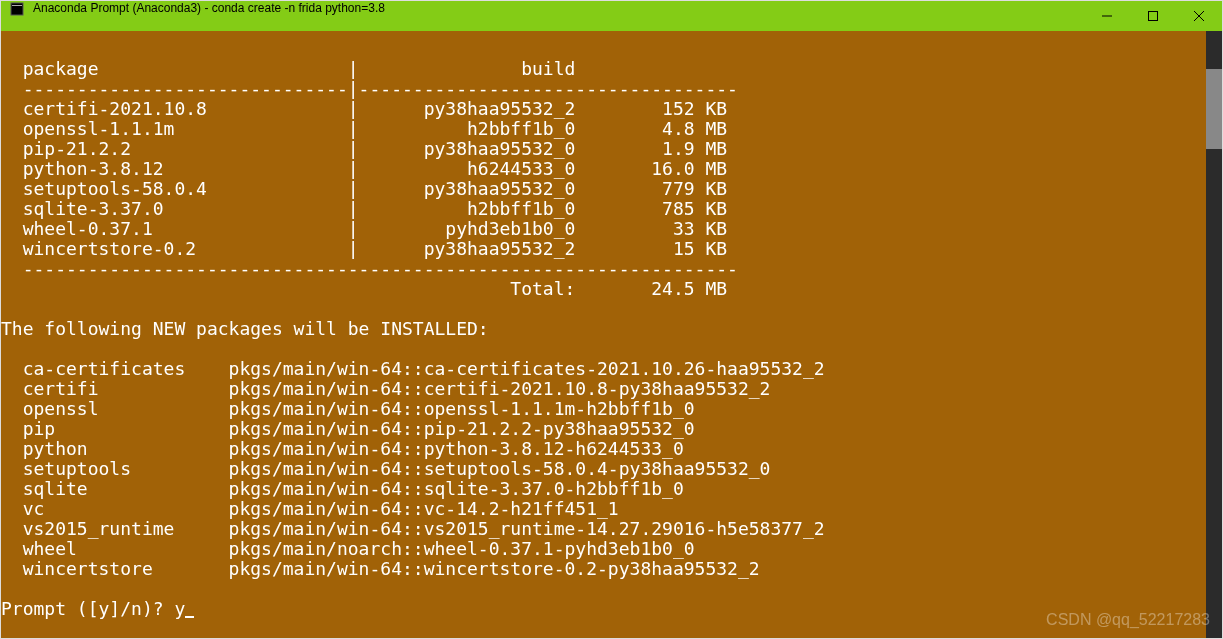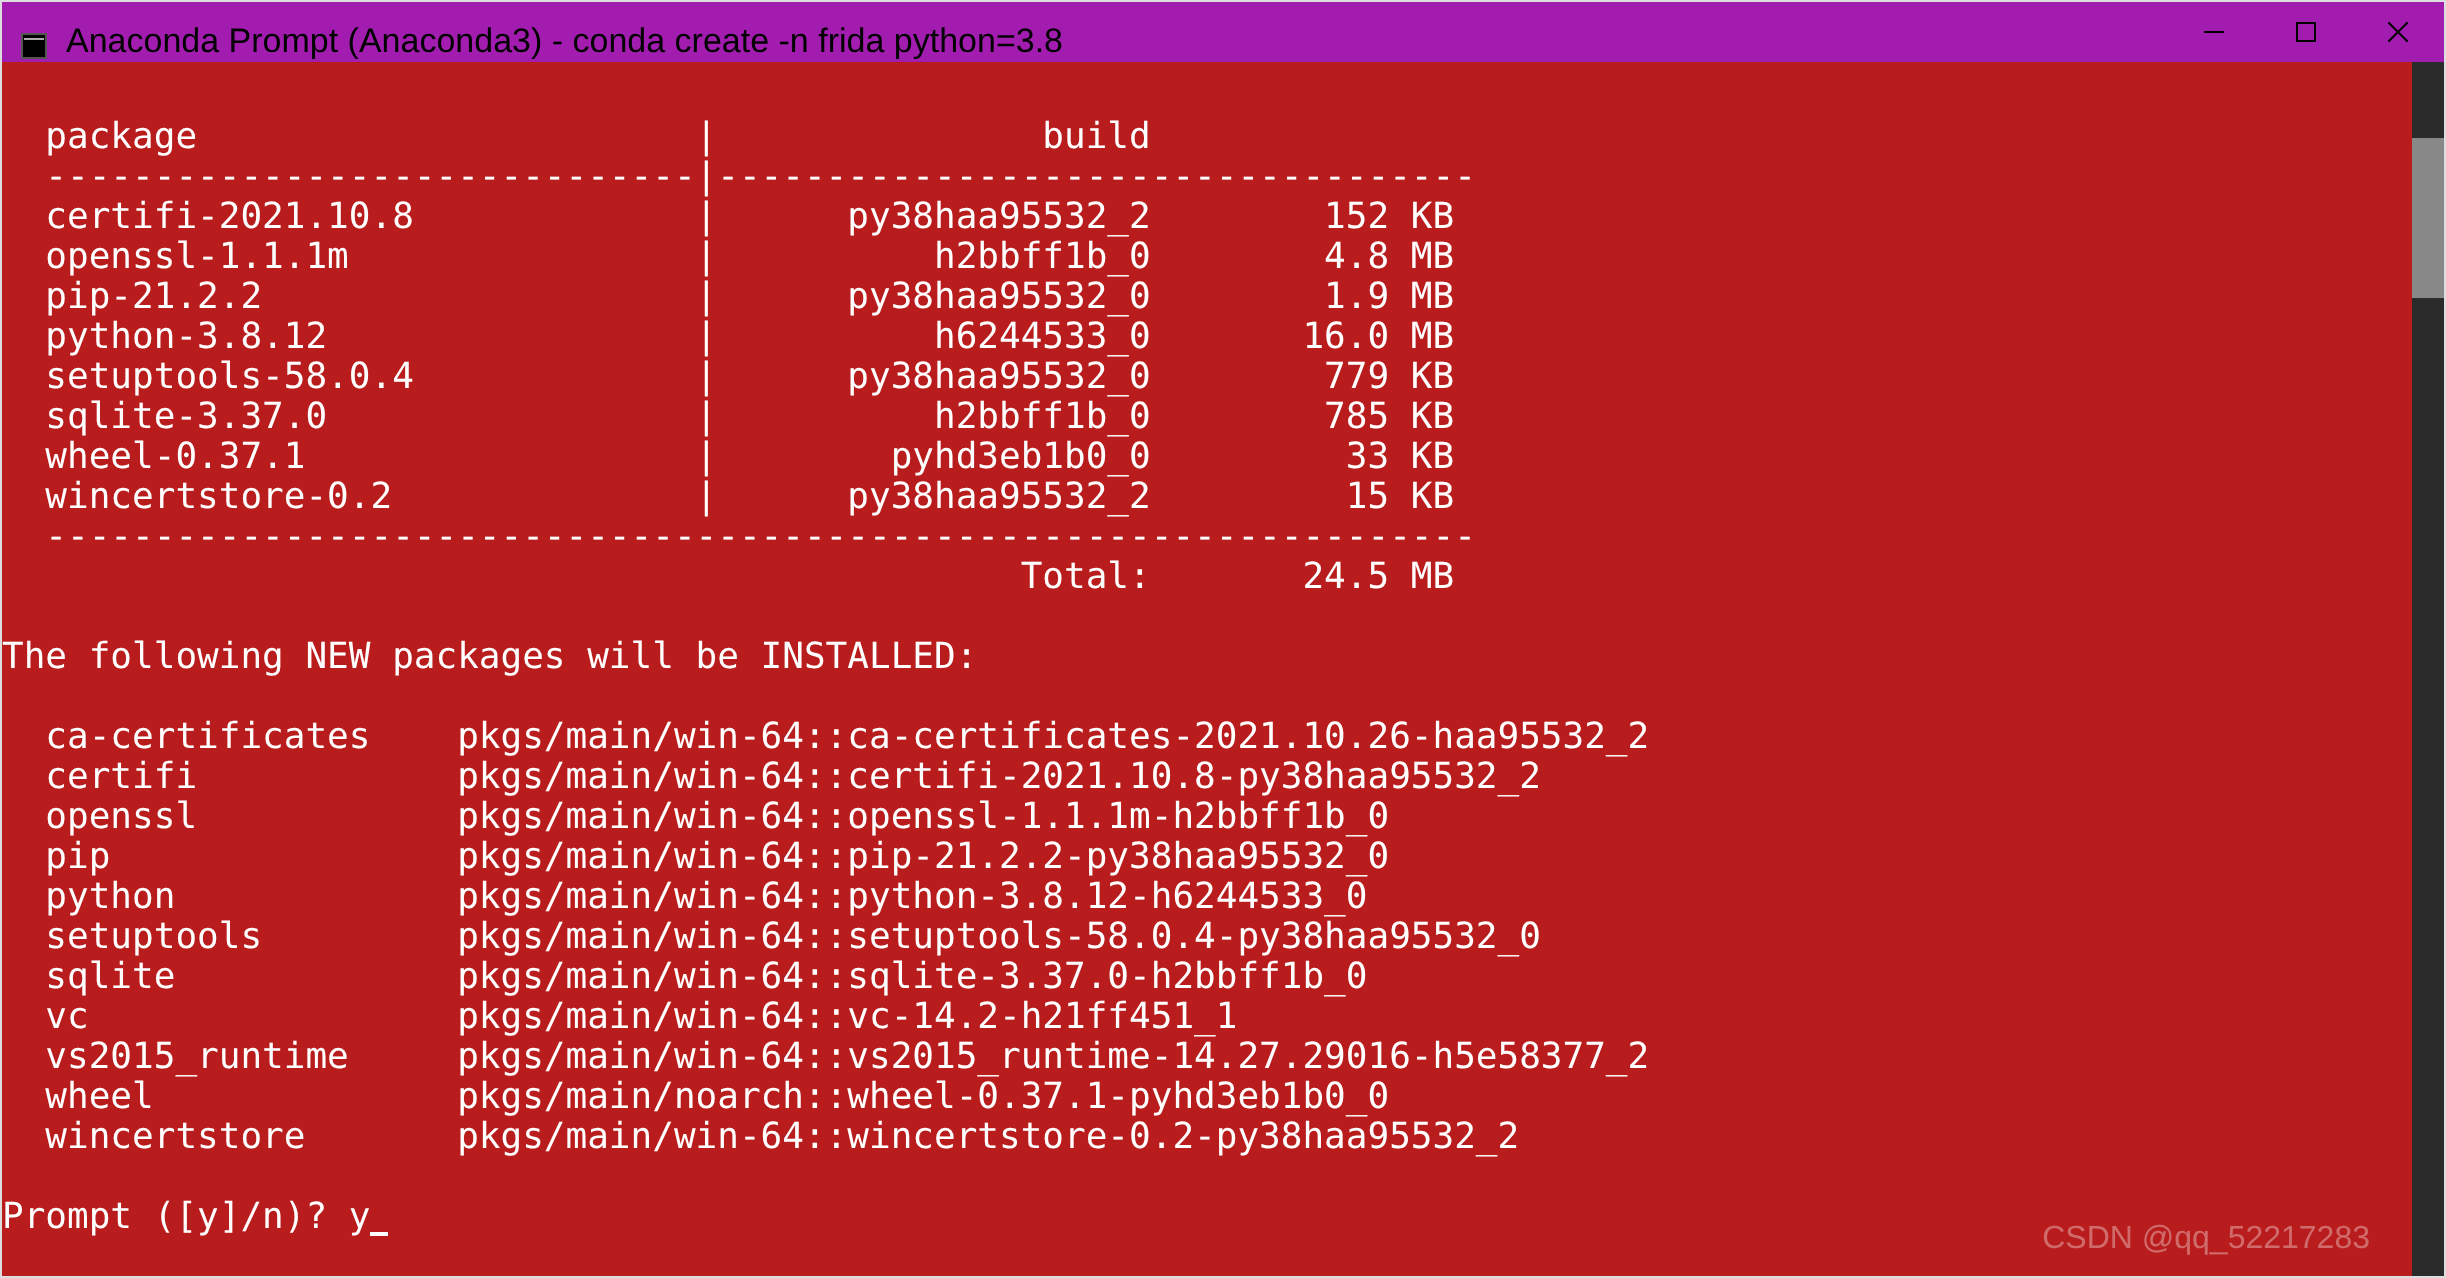--- a/index.html
+++ b/index.html
@@ -12,25 +12,25 @@
     }
     .window {
       width: 1223px;
       height: 639px;
       display: flex;
       flex-direction: column;
       border: 1px solid #ddd;
     }
     .titlebar {
       height: 30px;
-      background: #a21caf;
+      background: #84cc16;
       display: flex;
-      align-items: flex-end;
+      align-items: flex-start;
       padding-left: 8px;
-      font-size: 17px;
+      font-size: 12px;
       color: #000;
     }
     .titlebar-icon {
       width: 16px;
       height: 16px;
       margin-right: 8px;
       display: flex;
       align-items: center;
       justify-content: center;
     }
@@ -45,21 +45,21 @@
       display: flex;
       align-items: center;
       justify-content: center;
       font-size: 12px;
       color: #000;
       cursor: pointer;
       font-family: "Segoe UI", sans-serif;
     }
     .terminal {
       flex: 1;
-      background: #b91c1c;
+      background: #a16207;
       color: #fff;
       font-family: "SimSun", "NSimSun", "Consolas", monospace;
       font-size: 18px;
       line-height: 20px;
       padding: 8px 0 0 0;
       overflow: hidden;
       position: relative;
     }
     .terminal-content {
       white-space: pre;
@@ -76,21 +76,21 @@
     .scrollbar-thumb {
       position: absolute;
       right: 0;
       top: 38px;
       width: 16px;
       height: 80px;
       background: #888;
     }
     .watermark {
       position: absolute;
-      right: 37px;
+      right: 12px;
       bottom: 8px;
       color: rgba(255,255,255,0.35);
       font-family: Arial, sans-serif;
       font-size: 16px;
       pointer-events: none;
     }
     .cursor {
       display: inline-block;
       width: 9px;
       height: 2px;

